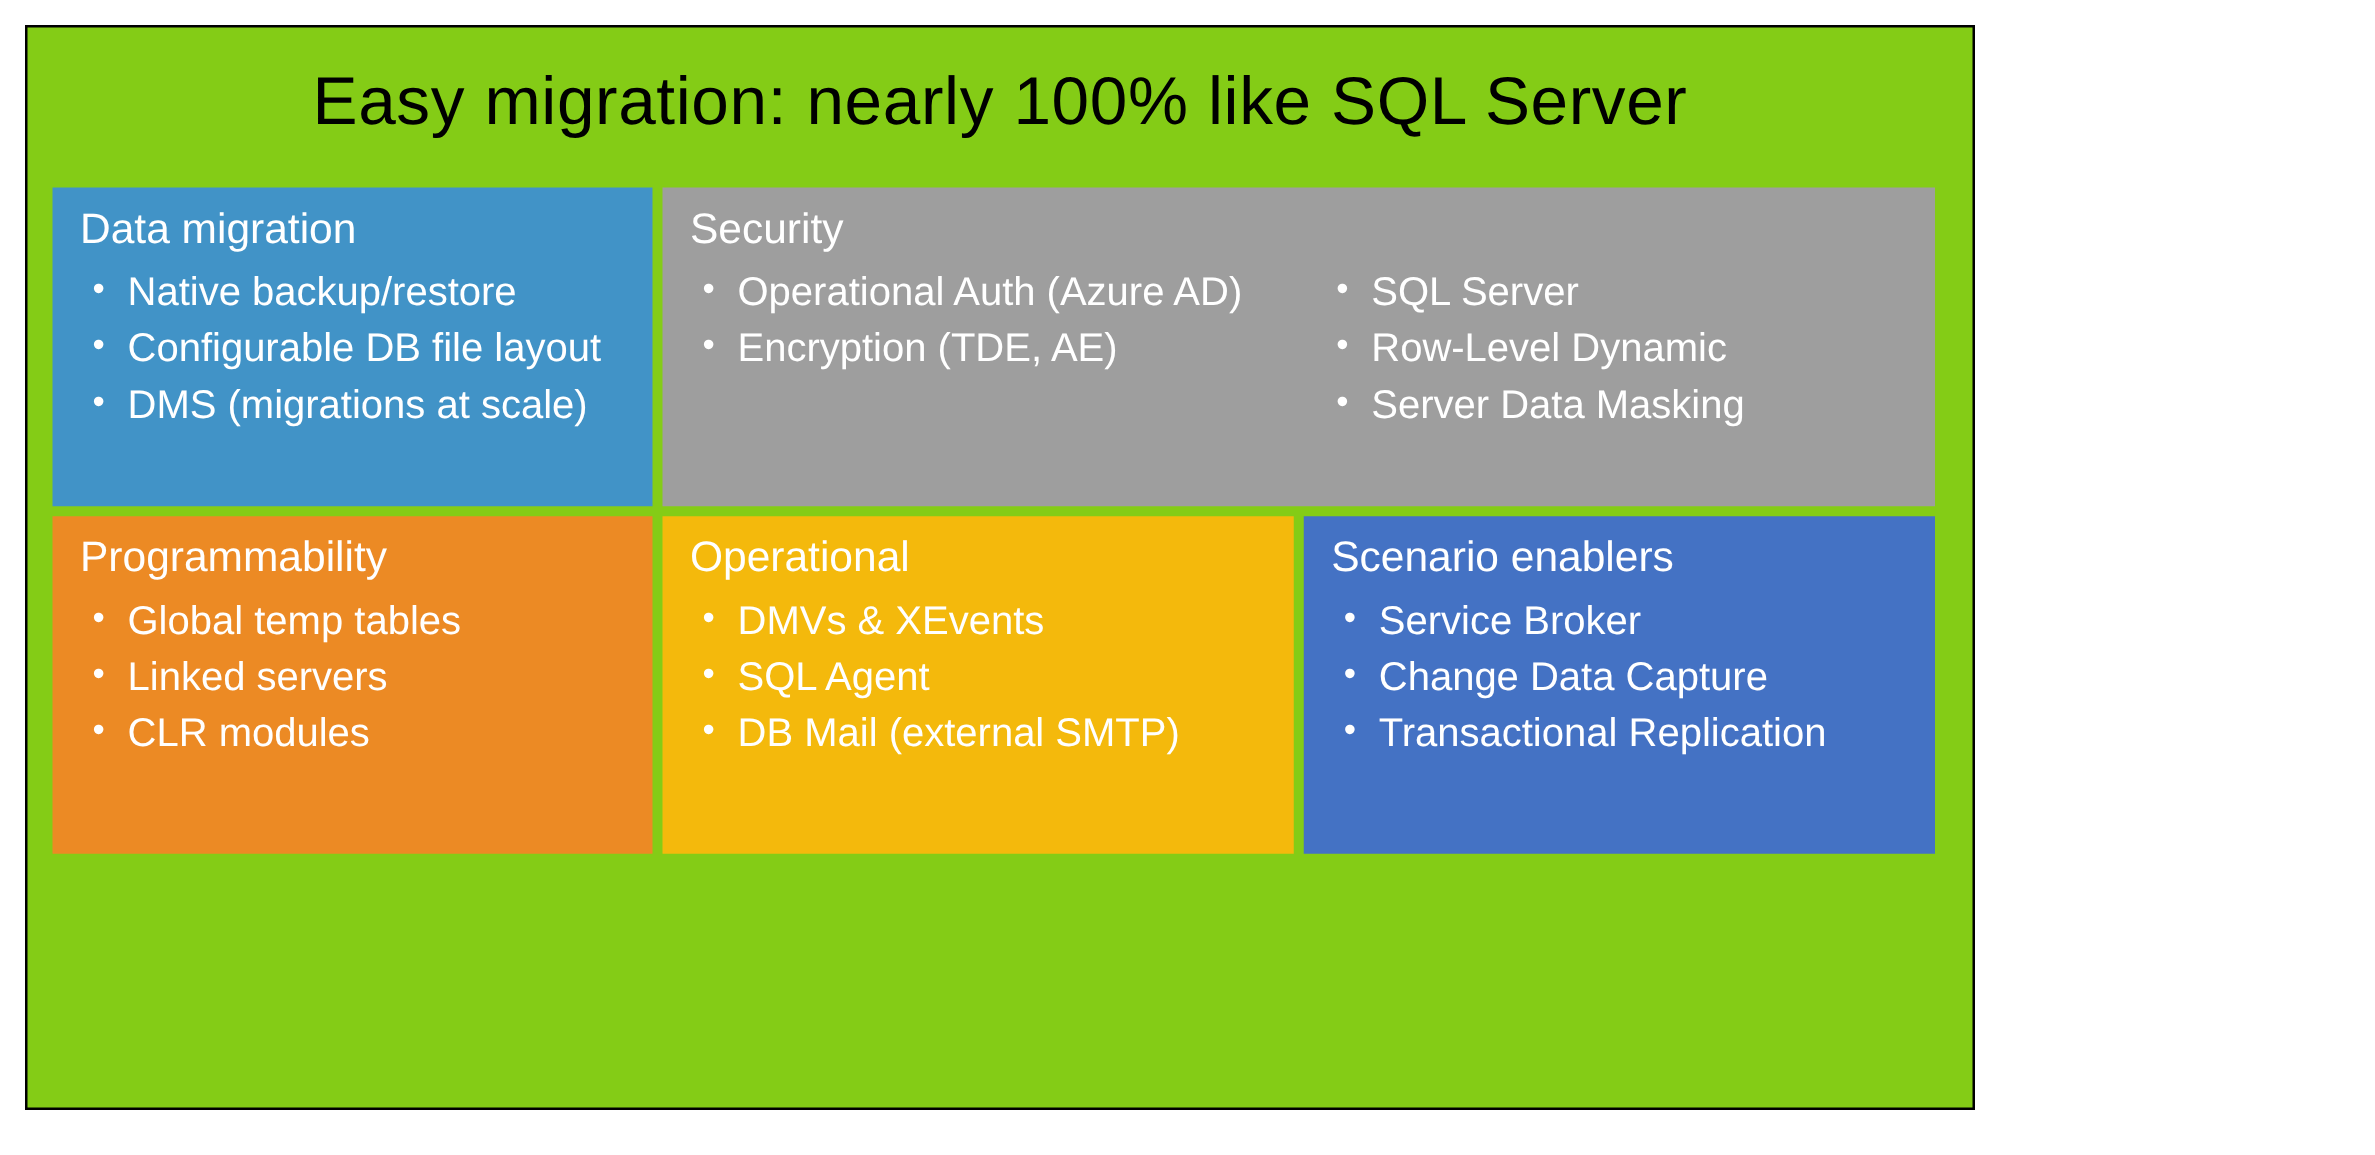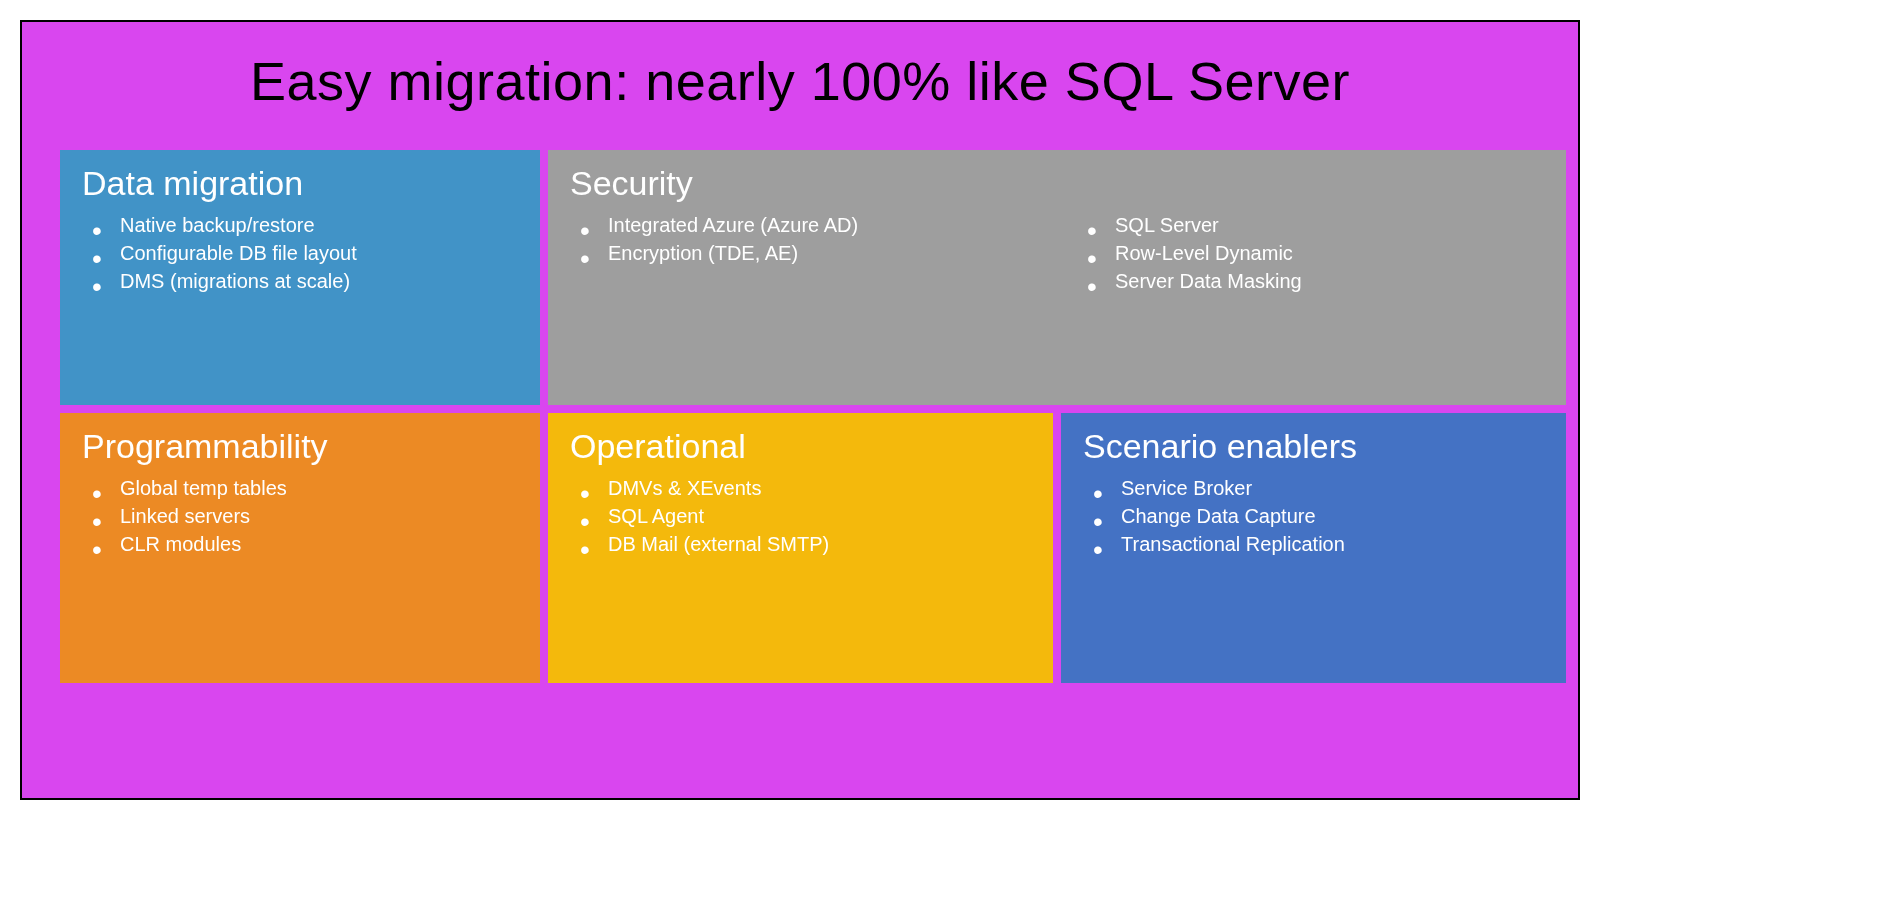--- a/index.html
+++ b/index.html
@@ -7,60 +7,59 @@
       padding: 0;
       box-sizing: border-box;
     }
     body {
       font-family: 'Segoe UI', 'Segoe UI Light', Tahoma, Geneva, sans-serif;
       background: #ffffff;
       padding: 20px;
     }
     .slide {
       width: 1560px;
-      height: 780px;
+      height: 868px;
       border: 2px solid #000000;
-      background: #d946ef;
+      background: #84cc16;
       padding: 20px 20px 20px 20px;
       display: flex;
       flex-direction: column;
     }
     .title {
       font-size: 54px;
       font-weight: 300;
       color: #000000;
       text-align: center;
       margin-top: 8px;
       margin-bottom: 38px;
       letter-spacing: 0.5px;
     }
     .grid {
       display: grid;
       grid-template-columns: 480px 505px 505px;
       grid-template-rows: 255px 270px;
       gap: 8px;
       flex: 1;
-      margin-left: 18px;
     }
     .block {
       color: #ffffff;
       padding: 14px 22px 18px 22px;
     }
     .block-title {
       font-size: 34px;
       font-weight: 300;
       margin-bottom: 8px;
     }
     .block ul {
       list-style: none;
       padding-left: 28px;
     }
     .block li {
       position: relative;
-      font-size: 20px;
+      font-size: 32px;
       font-weight: 300;
       line-height: 1.4;
       padding-left: 10px;
     }
     .block li::before {
       content: "•";
       position: absolute;
       left: -18px;
       font-size: 28px;
     }
@@ -111,21 +110,21 @@
         <li>Configurable DB file layout</li>
         <li>DMS (migrations at scale)</li>
       </ul>
     </div>
 
     <div class="block block-security">
       <div class="block-title">Security</div>
       <div class="cols">
         <div class="col">
           <ul>
-            <li>Integrated Azure (Azure AD)</li>
+            <li>Operational Auth (Azure AD)</li>
             <li>Encryption (TDE, AE)</li>
           </ul>
         </div>
         <div class="col">
           <ul>
             <li>SQL Server</li>
             <li>Row-Level Dynamic</li>
             <li>Server Data Masking</li>
           </ul>
         </div>

